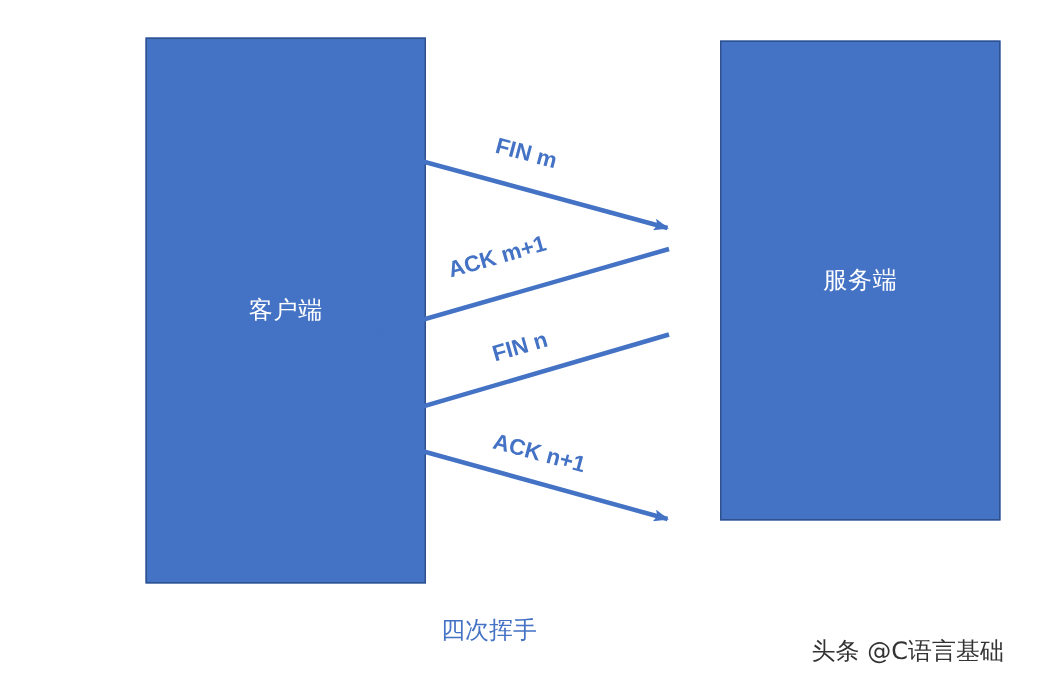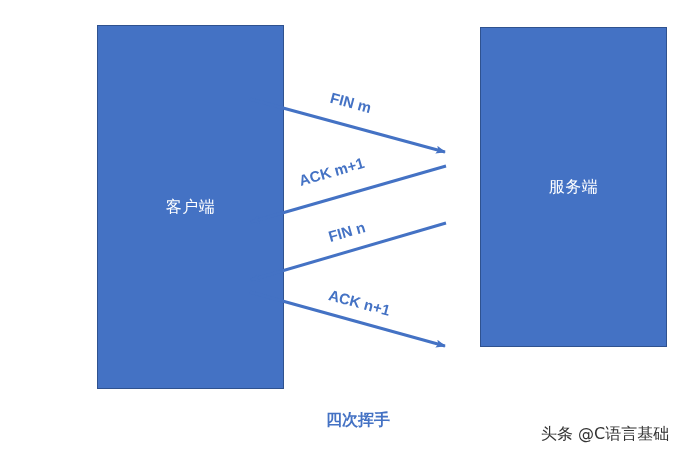--- a/index.html
+++ b/index.html
@@ -6,21 +6,21 @@
     body { width: 696px; height: 453px; position: relative; overflow: hidden;
            font-family: "DejaVu Sans", "Liberation Sans", sans-serif; }
     .box { position: absolute; background: #4472c4; border: 1px solid #2f528f;
            box-sizing: border-box; display: flex; align-items: center; justify-content: center; margin-left: 34px; }
     .box-label { color: #ffffff; font-size: 16px; letter-spacing: 0.5px; }
     #client { left: 63px; top: 25px; width: 187px; height: 364px; }
     #server { left: 446px; top: 27px; width: 187px; height: 320px; }
     svg.arrows { position: absolute; left: 0; top: 0; width: 696px; height: 453px; pointer-events: none; }
     .msg-label { position: absolute; color: #4472c4; font-size: 15px; font-weight: bold;
                  font-family: "Liberation Sans", sans-serif; white-space: nowrap; transform-origin: center center; }
-    #caption { position: absolute; left: 326px; top: 410px; color: #4472c4; font-size: 16px; font-weight: bold; }
+    #caption { position: absolute; left: 294px; top: 410px; color: #4472c4; font-size: 16px; font-weight: normal; }
     #watermark { position: absolute; left: 541px; top: 424px; color: #333333; font-size: 16px; }
   </style>
 </head>
 <body>
 
 <div id="client" class="box">
   <span class="box-label">客户端</span>
 </div>
 
 <div id="server" class="box">

